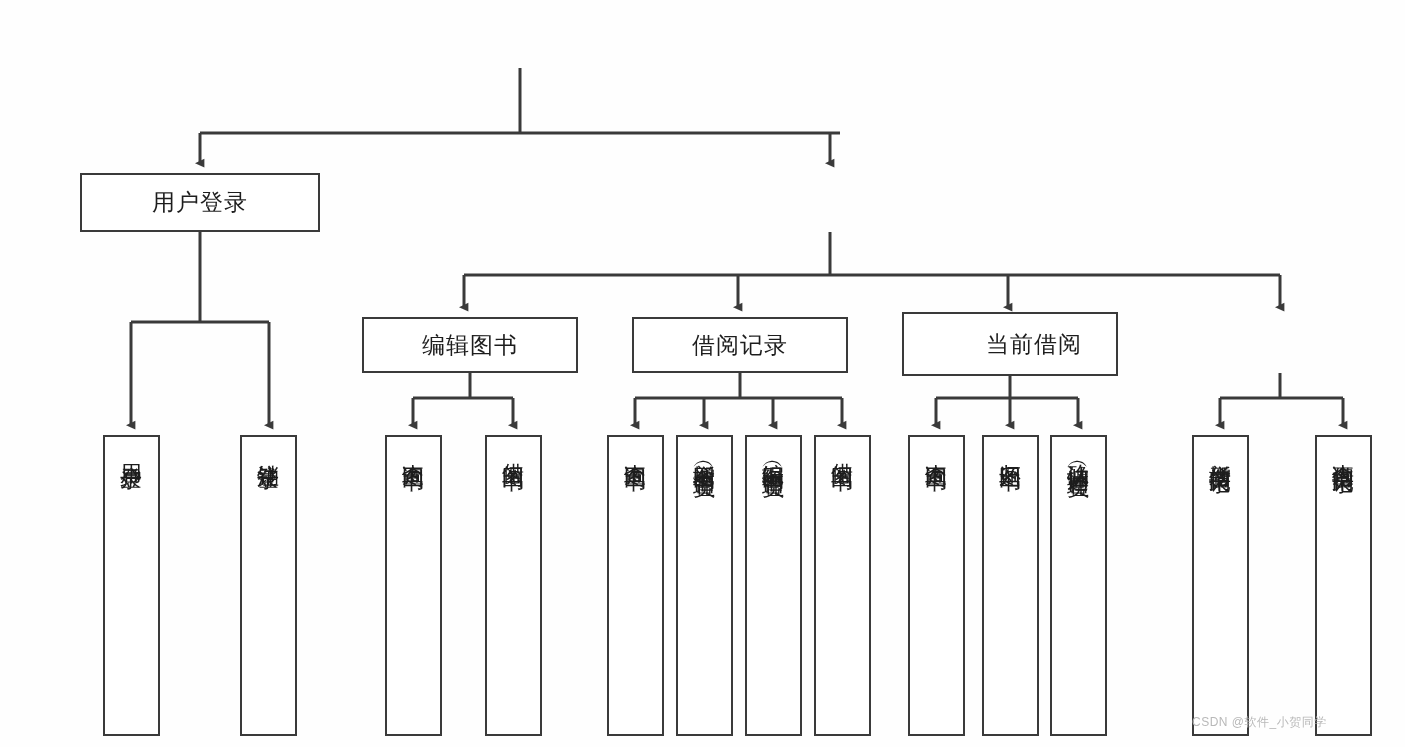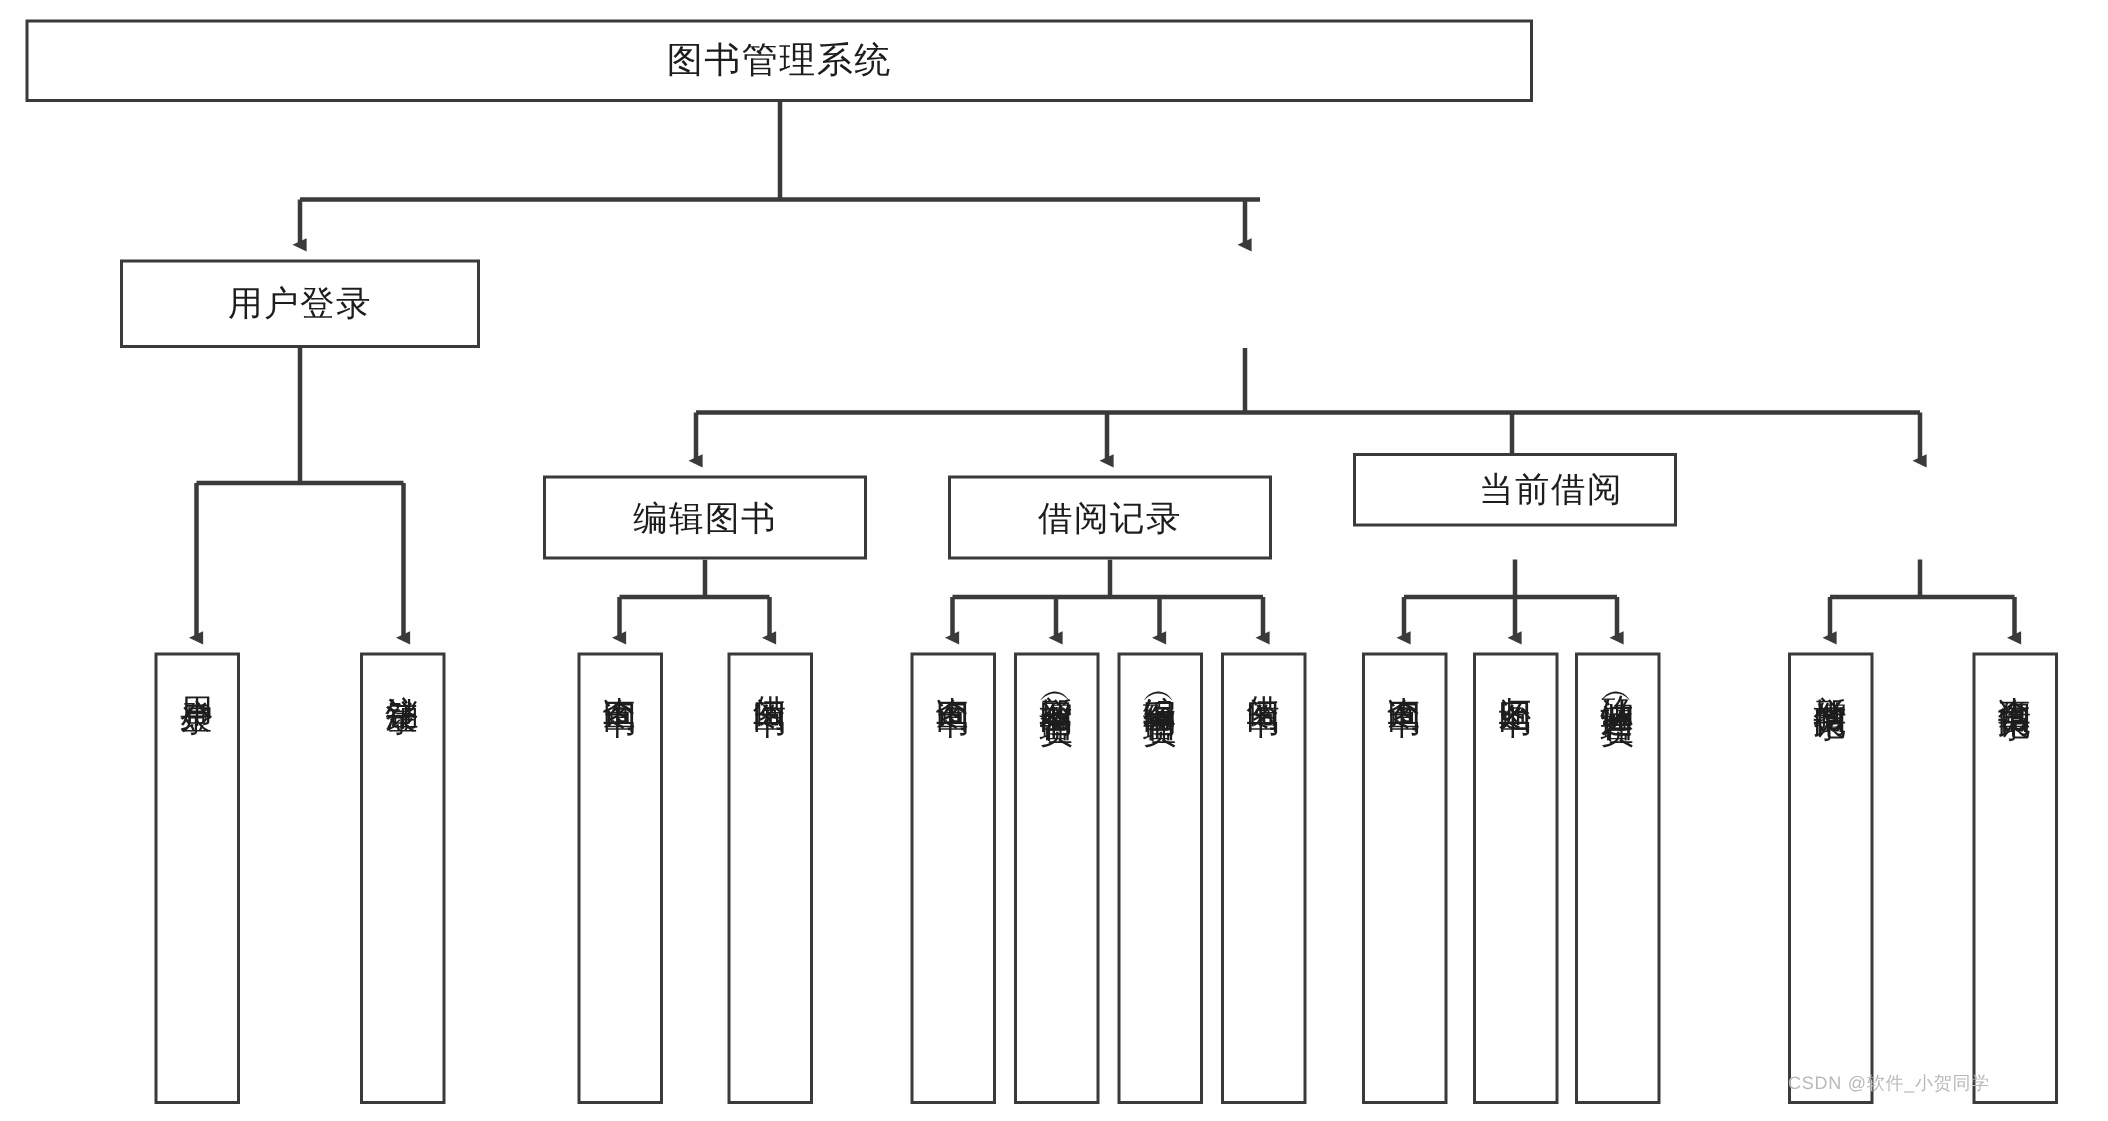--- a/index.html
+++ b/index.html
@@ -118,35 +118,32 @@
       <path d="M1010,398 L1010,425" marker-end="url(#arrowhead)"></path>
       <path d="M1078,398 L1078,425" marker-end="url(#arrowhead)"></path>
 
       <path d="M1280,373 L1280,398"></path>
       <path d="M1220,398 L1343,398"></path>
       <path d="M1220,398 L1220,425" marker-end="url(#arrowhead)"></path>
       <path d="M1343,398 L1343,425" marker-end="url(#arrowhead)"></path>
     </g>
   </svg>
 
-  <div class="node node-h node-root" style="left:17px; top:13px; width:1005px; height:55px;">
-    <span>图书管理系统</span>
-  </div>
 
   <div class="node node-h" style="left:80px; top:173px; width:240px; height:59px;">
     <span>用户登录</span>
   </div>
 
   <div class="node node-h" style="left:362px; top:317px; width:216px; height:56px;">
     <span>编辑图书</span>
   </div>
   <div class="node node-h" style="left:632px; top:317px; width:216px; height:56px;">
     <span>借阅记录</span>
   </div>
-  <div class="node node-h" style="left:902px; top:302px; width:216px; height:49px;padding-left:48px;">
+  <div class="node node-h" style="left:902px; top:312px; width:216px; height:64px;padding-left:48px;">
     <span>当前借阅</span>
   </div>
 
   <div class="node node-v" style="left:103px; top:435px; width:57px; height:301px;">
     <span class="vtext">用户登录</span>
   </div>
   <div class="node node-v" style="left:240px; top:435px; width:57px; height:301px;">
     <span class="vtext">注销登录</span>
   </div>
 

